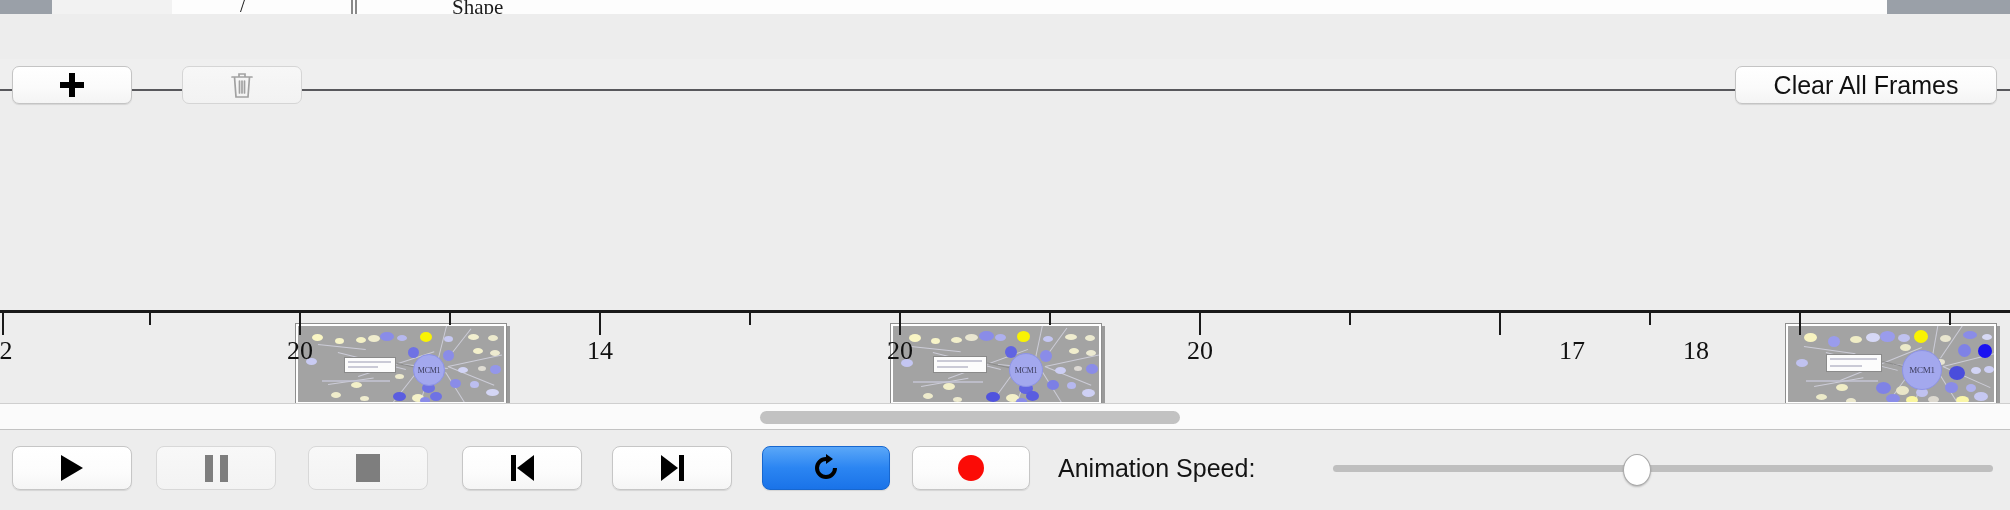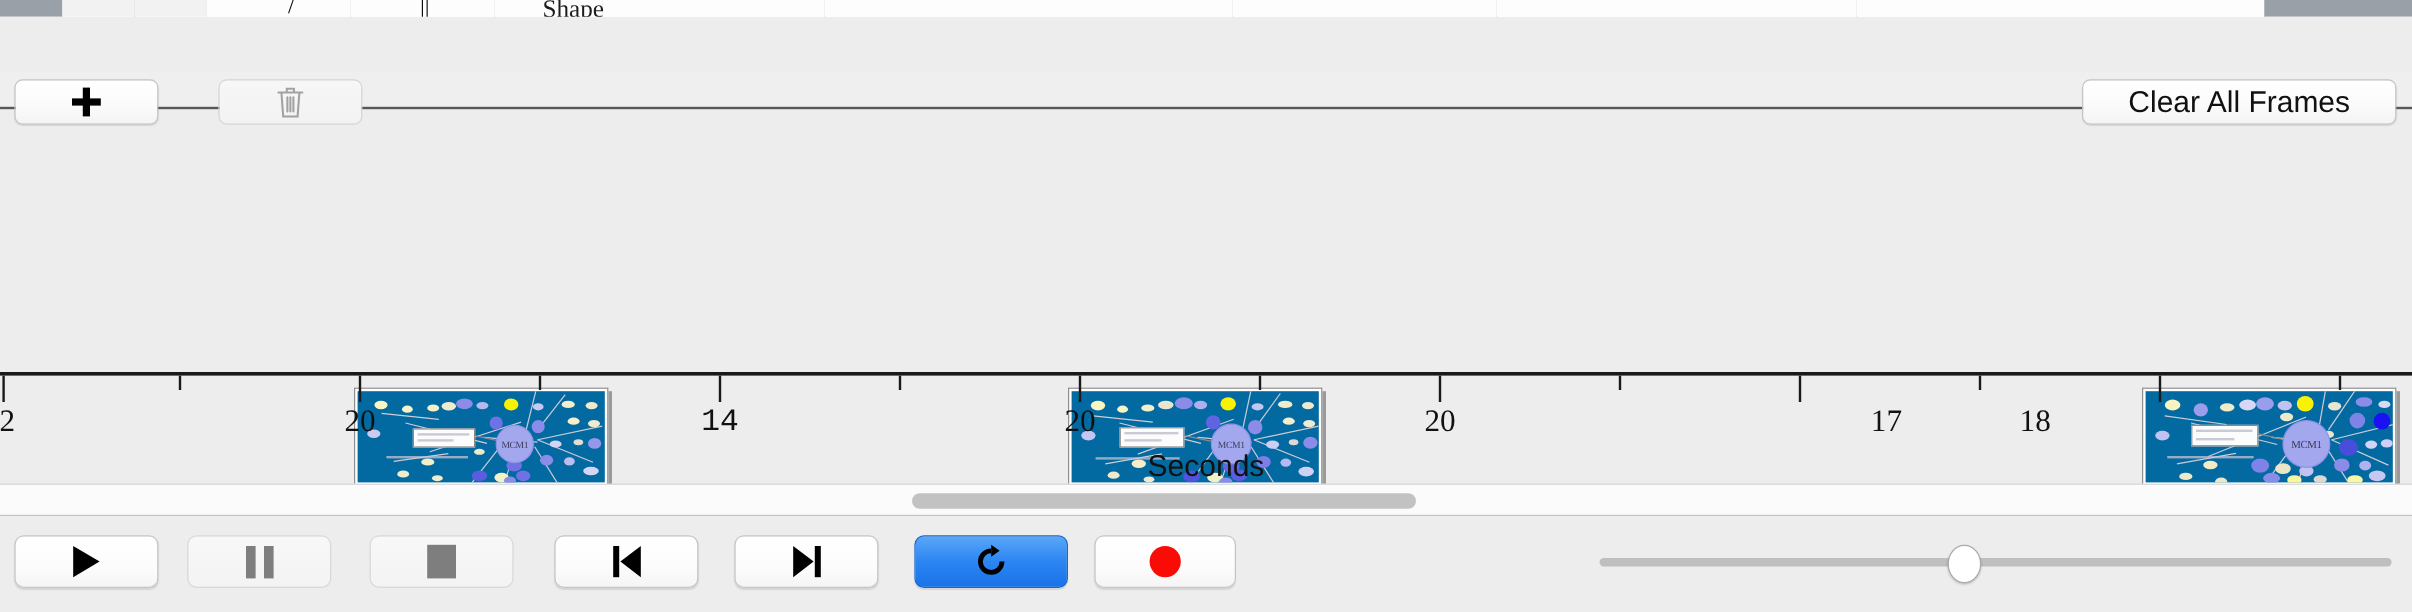--- a/index.html
+++ b/index.html
@@ -147,21 +147,21 @@
     border: 1px solid #8e8e8e;
     box-shadow: 3px 3px 0 0 #9a9a9a;
     box-sizing: border-box;
     overflow: hidden;
     cursor: default;
   }
   .frame-inner {
     position: absolute;
     left: 2px; top: 2px;
     width: 206px; height: 76px;
-    background: #0369a1;
+    background: #a3a3a3;
     overflow: hidden;
   }
   .nd {
     position: absolute;
     border-radius: 50%;
   }
   .edge {
     position: absolute;
     background: #cdcdd8;
     transform-origin: 0 0;
@@ -563,27 +563,26 @@
     <div class="tick minor" style="left:1049px;"></div>
     <div class="tick major" style="left:1199px;"></div>
     <div class="tick minor" style="left:1349px;"></div>
     <div class="tick major" style="left:1499px;"></div>
     <div class="tick minor" style="left:1649px;"></div>
     <div class="tick major" style="left:1799px;"></div>
     <div class="tick minor" style="left:1949px;"></div>
 
     <div class="tick-label" style="left:6px;">2</div>
     <div class="tick-label" style="left:300px;">20</div>
-    <div class="tick-label" style="left:600px;font-family:Liberation Mono, monospace;">14</div>
+    <div class="tick-label" style="left:600px;">14</div>
     <div class="tick-label" style="left:900px;">20</div>
     <div class="tick-label" style="left:1200px;">20</div>
     <div class="tick-label" style="left:1572px;">17</div>
     <div class="tick-label" style="left:1696px;">18</div>
 
-    <div class="axis-title">Seconds</div>
   </div>
 
   <div class="scroll-track">
     <div class="scroll-thumb"></div>
   </div>
 
   <div class="controls">
 
     <div class="cbtn play">
       <span class="ico-play"></span>
@@ -618,20 +617,21 @@
       <svg class="ico-loop" viewBox="0 0 30 30">
         <path d="M24 15 A9 9 0 1 1 15 6" stroke="#000" stroke-width="4" fill="none" stroke-linecap="butt"></path>
         <polygon points="15,1 15,11 22,6" fill="#000"></polygon>
       </svg>
     </div>
 
     <div class="cbtn rec">
       <span class="ico-rec"></span>
     </div>
 
+    <div class="speed-label">Animation Speed:</div>
 
     <div class="slider">
       <div class="slider-track"></div>
       <div class="slider-thumb"></div>
     </div>
   </div>
 
 </div>
 
 </body></html>

